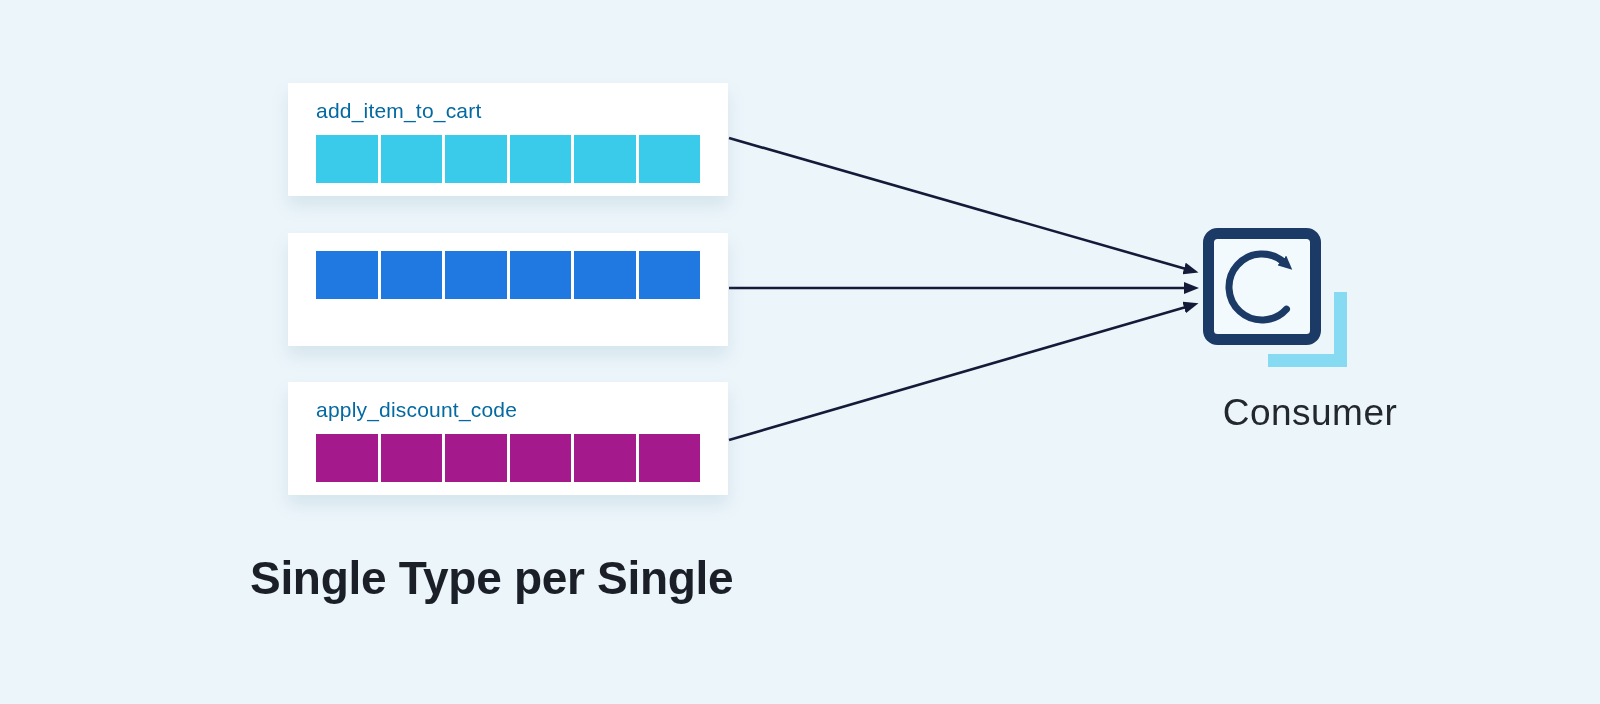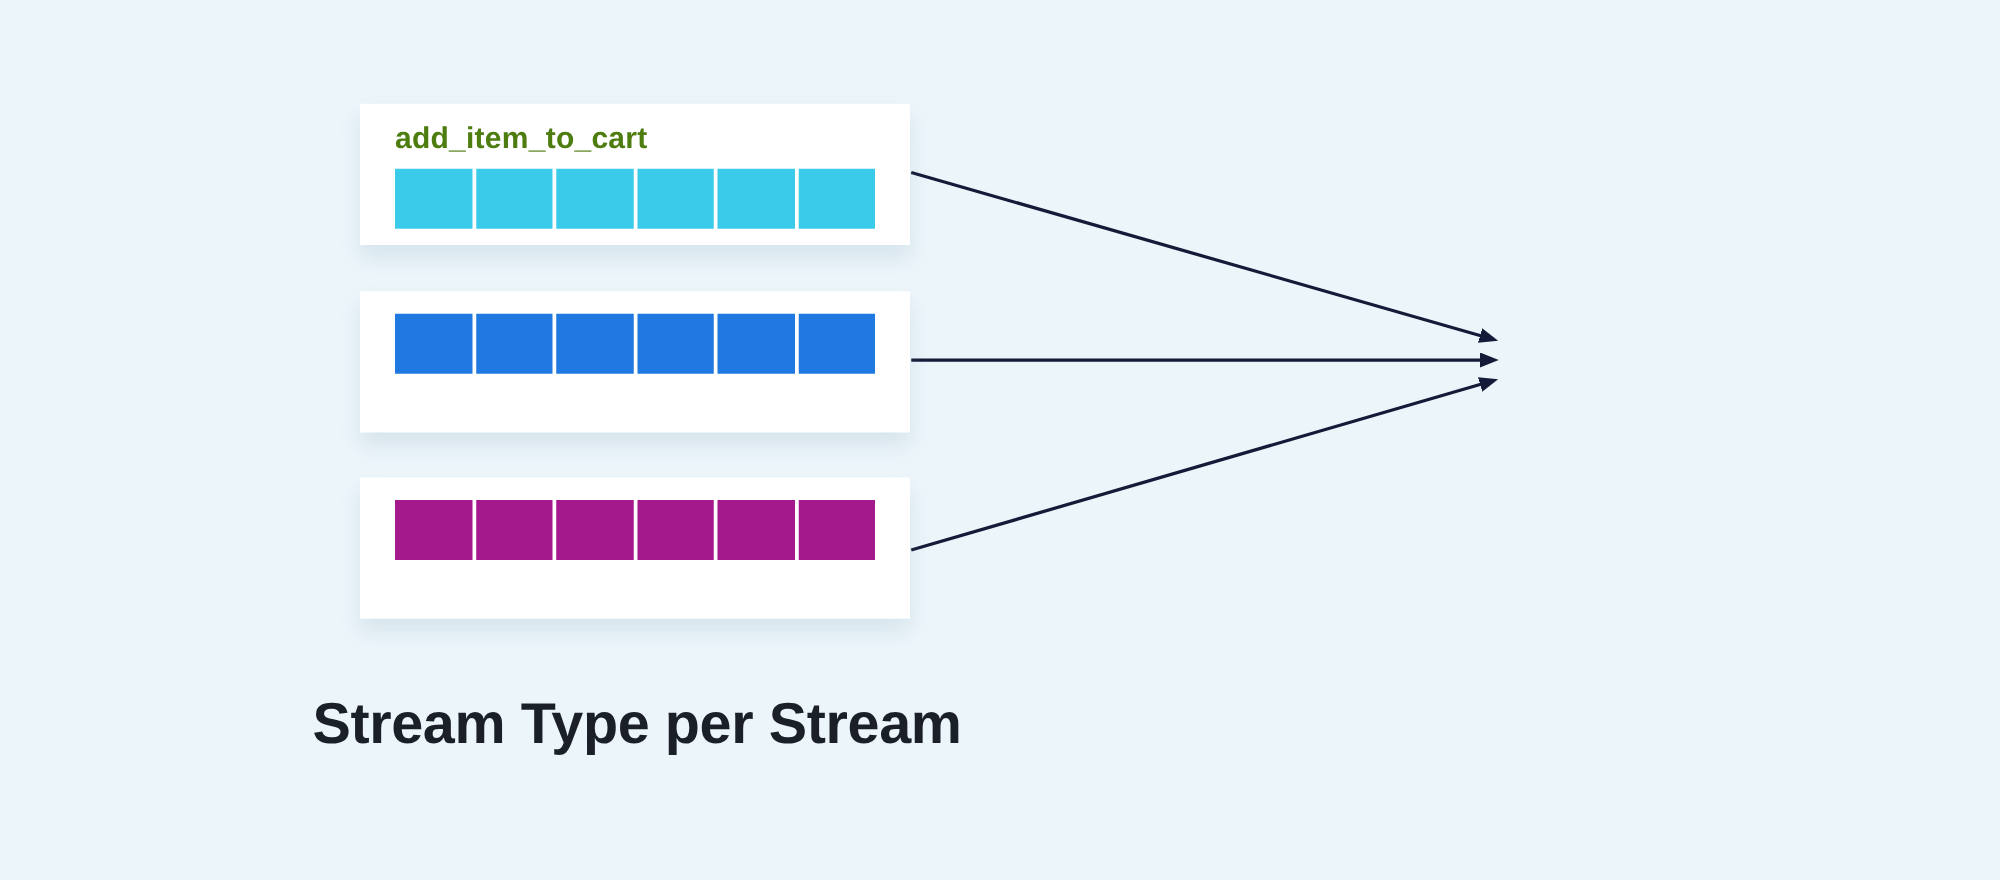--- a/index.html
+++ b/index.html
@@ -31,24 +31,24 @@
     height: 113px;
     background: #ffffff;
     box-shadow: 0 10px 16px rgba(100, 140, 165, 0.16);
     box-sizing: border-box;
     padding: 11px 0 0 28px;
   }
   .card-1 { top: 83px; }
   .card-2 { top: 233px; }
   .card-3 { top: 382px; }
   .stream-label {
-    font-size: 24px;
+    font-size: 21px;
     line-height: 34px;
-    font-weight: bold;
-    color: #4d7c0f;
+    font-weight: normal;
+    color: #0369a1;
     letter-spacing: 0.2px;
     white-space: nowrap;
   }
   .segments {
     margin-top: 7px;
     display: flex;
     gap: 3px;
     width: 384px;
     height: 48px;
   }
@@ -123,26 +123,46 @@
         <div class="segment" style="background: rgb(32, 121, 224);"></div>
         <div class="segment" style="background: rgb(32, 121, 224);"></div>
         <div class="segment" style="background: rgb(32, 121, 224);"></div>
         <div class="segment" style="background: rgb(32, 121, 224);"></div>
         <div class="segment" style="background: rgb(32, 121, 224);"></div>
         <div class="segment" style="background: rgb(32, 121, 224);"></div>
       </div>
   </div>
 
   <div class="stream-card card-3">
+    <div class="stream-label">apply_discount_code</div>
     <div class="segments">
         <div class="segment" style="background: rgb(164, 25, 140);"></div>
         <div class="segment" style="background: rgb(164, 25, 140);"></div>
         <div class="segment" style="background: rgb(164, 25, 140);"></div>
         <div class="segment" style="background: rgb(164, 25, 140);"></div>
         <div class="segment" style="background: rgb(164, 25, 140);"></div>
         <div class="segment" style="background: rgb(164, 25, 140);"></div>
       </div>
   </div>
 
+  <div class="consumer-group">
+    <svg class="consumer-icon-svg" width="160" height="156" viewBox="0 0 160 156" xmlns="http://www.w3.org/2000/svg">
+      <defs>
+        <marker id="refresh-head" markerUnits="userSpaceOnUse" markerWidth="14" markerHeight="13" refX="3" refY="6.5" orient="auto">
+          <path d="M0,0 L14,6.5 L0,13 Z" fill="#1b3a66"></path>
+        </marker>
+      </defs>
 
-  <div class="diagram-title">Stream Type per Stream</div>
+      <g>
+        <rect x="138" y="72" width="13" height="75" fill="#86dbf3"></rect>
+        <rect x="72" y="134" width="79" height="13" fill="#86dbf3"></rect>
+      </g>
+
+      <rect x="12.5" y="13.5" width="107" height="106" rx="9" fill="#f3fafd" stroke="#1b3a66" stroke-width="11"></rect>
+
+      <path d="M 90.5 89.1 A 33 33 0 1 1 88.1 42.5" fill="none" stroke="#1b3a66" stroke-width="7" stroke-linecap="round" marker-end="url(#refresh-head)"></path>
+    </svg>
+    <div class="consumer-label">Consumer</div>
+  </div>
+
+  <div class="diagram-title">Single Type per Single</div>
 
 </div>
 
 </body></html>

